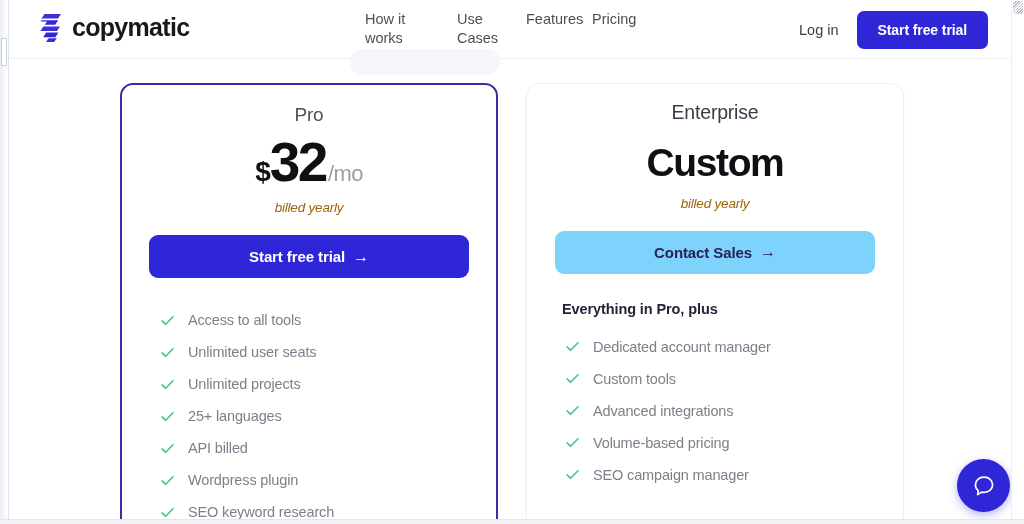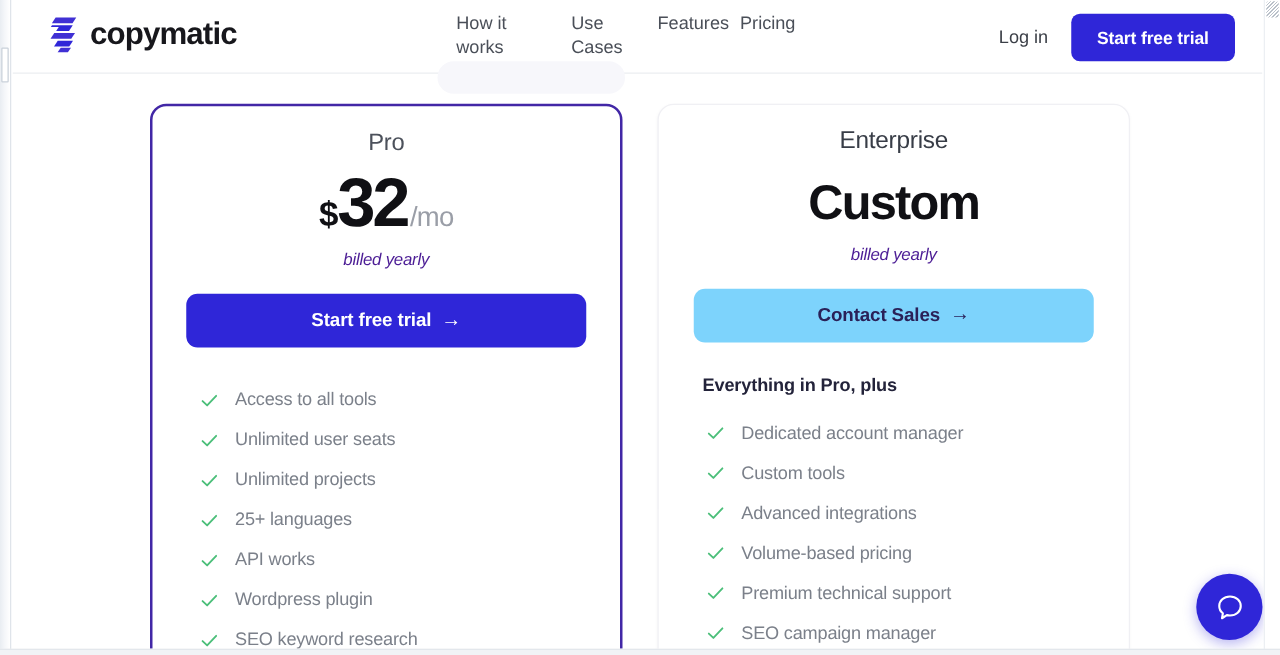--- a/index.html
+++ b/index.html
@@ -227,21 +227,21 @@
     font-weight: bold;
     color: #101014;
     letter-spacing: -1.4px;
     margin-top: 19px;
     line-height: 1.05;
   }
   .billed-note {
     text-align: center;
     font-size: 13.5px;
     font-style: italic;
-    color: #4c1d95;
+    color: #a16207;
     margin-top: 10px;
     letter-spacing: -0.2px;
   }
   .enterprise .billed-note {
     margin-top: 12px;
   }
 
   .plan-cta {
     display: block;
     margin: 20px auto 0;
@@ -408,21 +408,21 @@
           <li class="feature-item">
             <svg class="check-icon" viewBox="0 0 16 16">
                 <path d="M2.2 8.4 L6.1 12.1 L13.8 3.9" fill="none" stroke="#4cbf7a" stroke-width="1.6" stroke-linecap="round" stroke-linejoin="round"></path>
               </svg>
             <span>25+ languages</span>
           </li>
           <li class="feature-item">
             <svg class="check-icon" viewBox="0 0 16 16">
                 <path d="M2.2 8.4 L6.1 12.1 L13.8 3.9" fill="none" stroke="#4cbf7a" stroke-width="1.6" stroke-linecap="round" stroke-linejoin="round"></path>
               </svg>
-            <span>API works</span>
+            <span>API billed</span>
           </li>
           <li class="feature-item">
             <svg class="check-icon" viewBox="0 0 16 16">
                 <path d="M2.2 8.4 L6.1 12.1 L13.8 3.9" fill="none" stroke="#4cbf7a" stroke-width="1.6" stroke-linecap="round" stroke-linejoin="round"></path>
               </svg>
             <span>Wordpress plugin</span>
           </li>
           <li class="feature-item">
             <svg class="check-icon" viewBox="0 0 16 16">
                 <path d="M2.2 8.4 L6.1 12.1 L13.8 3.9" fill="none" stroke="#4cbf7a" stroke-width="1.6" stroke-linecap="round" stroke-linejoin="round"></path>
@@ -470,26 +470,20 @@
           <li class="feature-item">
             <svg class="check-icon" viewBox="0 0 16 16">
                 <path d="M2.2 8.4 L6.1 12.1 L13.8 3.9" fill="none" stroke="#4cbf7a" stroke-width="1.6" stroke-linecap="round" stroke-linejoin="round"></path>
               </svg>
             <span>Volume-based pricing</span>
           </li>
           <li class="feature-item">
             <svg class="check-icon" viewBox="0 0 16 16">
                 <path d="M2.2 8.4 L6.1 12.1 L13.8 3.9" fill="none" stroke="#4cbf7a" stroke-width="1.6" stroke-linecap="round" stroke-linejoin="round"></path>
               </svg>
-            <span>Premium technical support</span>
-          </li>
-          <li class="feature-item">
-            <svg class="check-icon" viewBox="0 0 16 16">
-                <path d="M2.2 8.4 L6.1 12.1 L13.8 3.9" fill="none" stroke="#4cbf7a" stroke-width="1.6" stroke-linecap="round" stroke-linejoin="round"></path>
-              </svg>
             <span>SEO campaign manager</span>
           </li>
         </ul>
       </article>
 
     </section>
   </div>
 
   <button class="chat-beacon">
     <svg width="26" height="26" viewBox="0 0 26 26">

